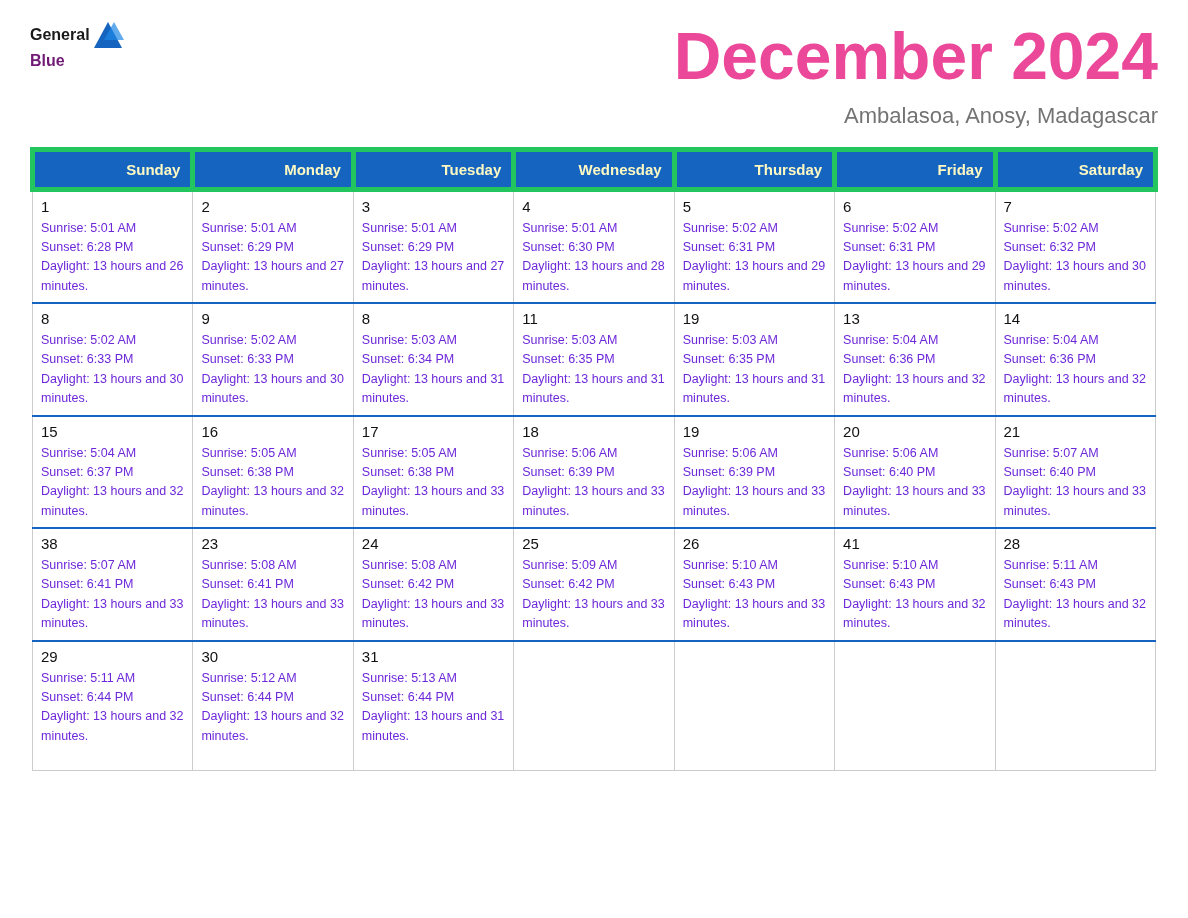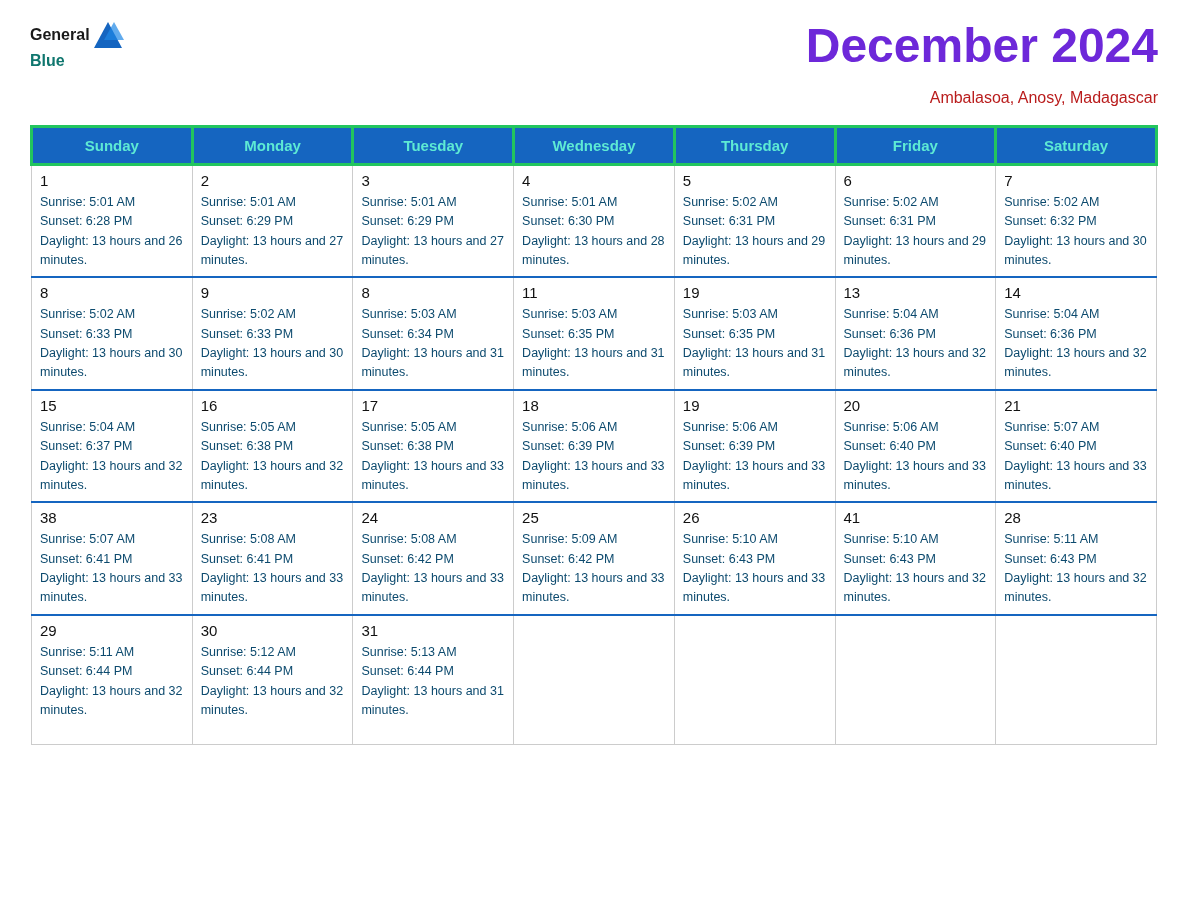--- a/index.html
+++ b/index.html
@@ -19,74 +19,74 @@
     .logo-area {
       display: flex;
       align-items: center;
     }
     .logo-text {
       font-size: 16px;
       font-weight: bold;
       color: #1a1a1a;
       line-height: 1.1;
     }
-    .logo-text .blue { color: #0f766e; }
+    .logo-text .blue { color: #701a75; }
     .logo-icon {
       width: 32px;
       height: 32px;
       margin-left: 2px;
     }
     .title-area {
       text-align: right;
     }
     .month-year-title {
-      font-size: 48px;
+      font-size: 66px;
       font-weight: bold;
-      color: #6d28d9;
+      color: #ec4899;
       line-height: 1.1;
     }
     .location-subtitle {
-      font-size: 16px;
-      color: #b91c1c;
-      margin-top: 16px;
+      font-size: 22px;
+      color: #737373;
+      margin-top: 10px;
     }
     table {
       width: 100%;
       border-collapse: collapse;
       table-layout: fixed;
     }
     thead th {
       background: #1565c0;
-      color: #5eead4;
+      color: #fef9c3;
       font-size: 15px;
       font-weight: bold;
       padding: 9px 10px;
-      text-align: center;
-      border: 3px solid #22c55e;
+      text-align: right;
+      border: 5px solid #22c55e;
     }
     tbody td {
       vertical-align: top;
       border: 1px solid #ccc;
       border-top: 2px solid #1565c0;
       padding: 6px 8px;
       font-size: 12.5px;
       color: #222;
       height: 110px;
     }
     .day-number {
       font-size: 15px;
       font-weight: normal;
       color: #111;
       display: block;
       margin-bottom: 4px;
     }
     .day-info {
       font-size: 12.5px;
       line-height: 1.55;
-      color: #0c4a6e;
+      color: #6d28d9;
     }
     tr:last-child td {
       height: 130px;
     }
   </style>
 </head>
 <body>
 
 <div class="header-area">
   <div class="logo-area">

